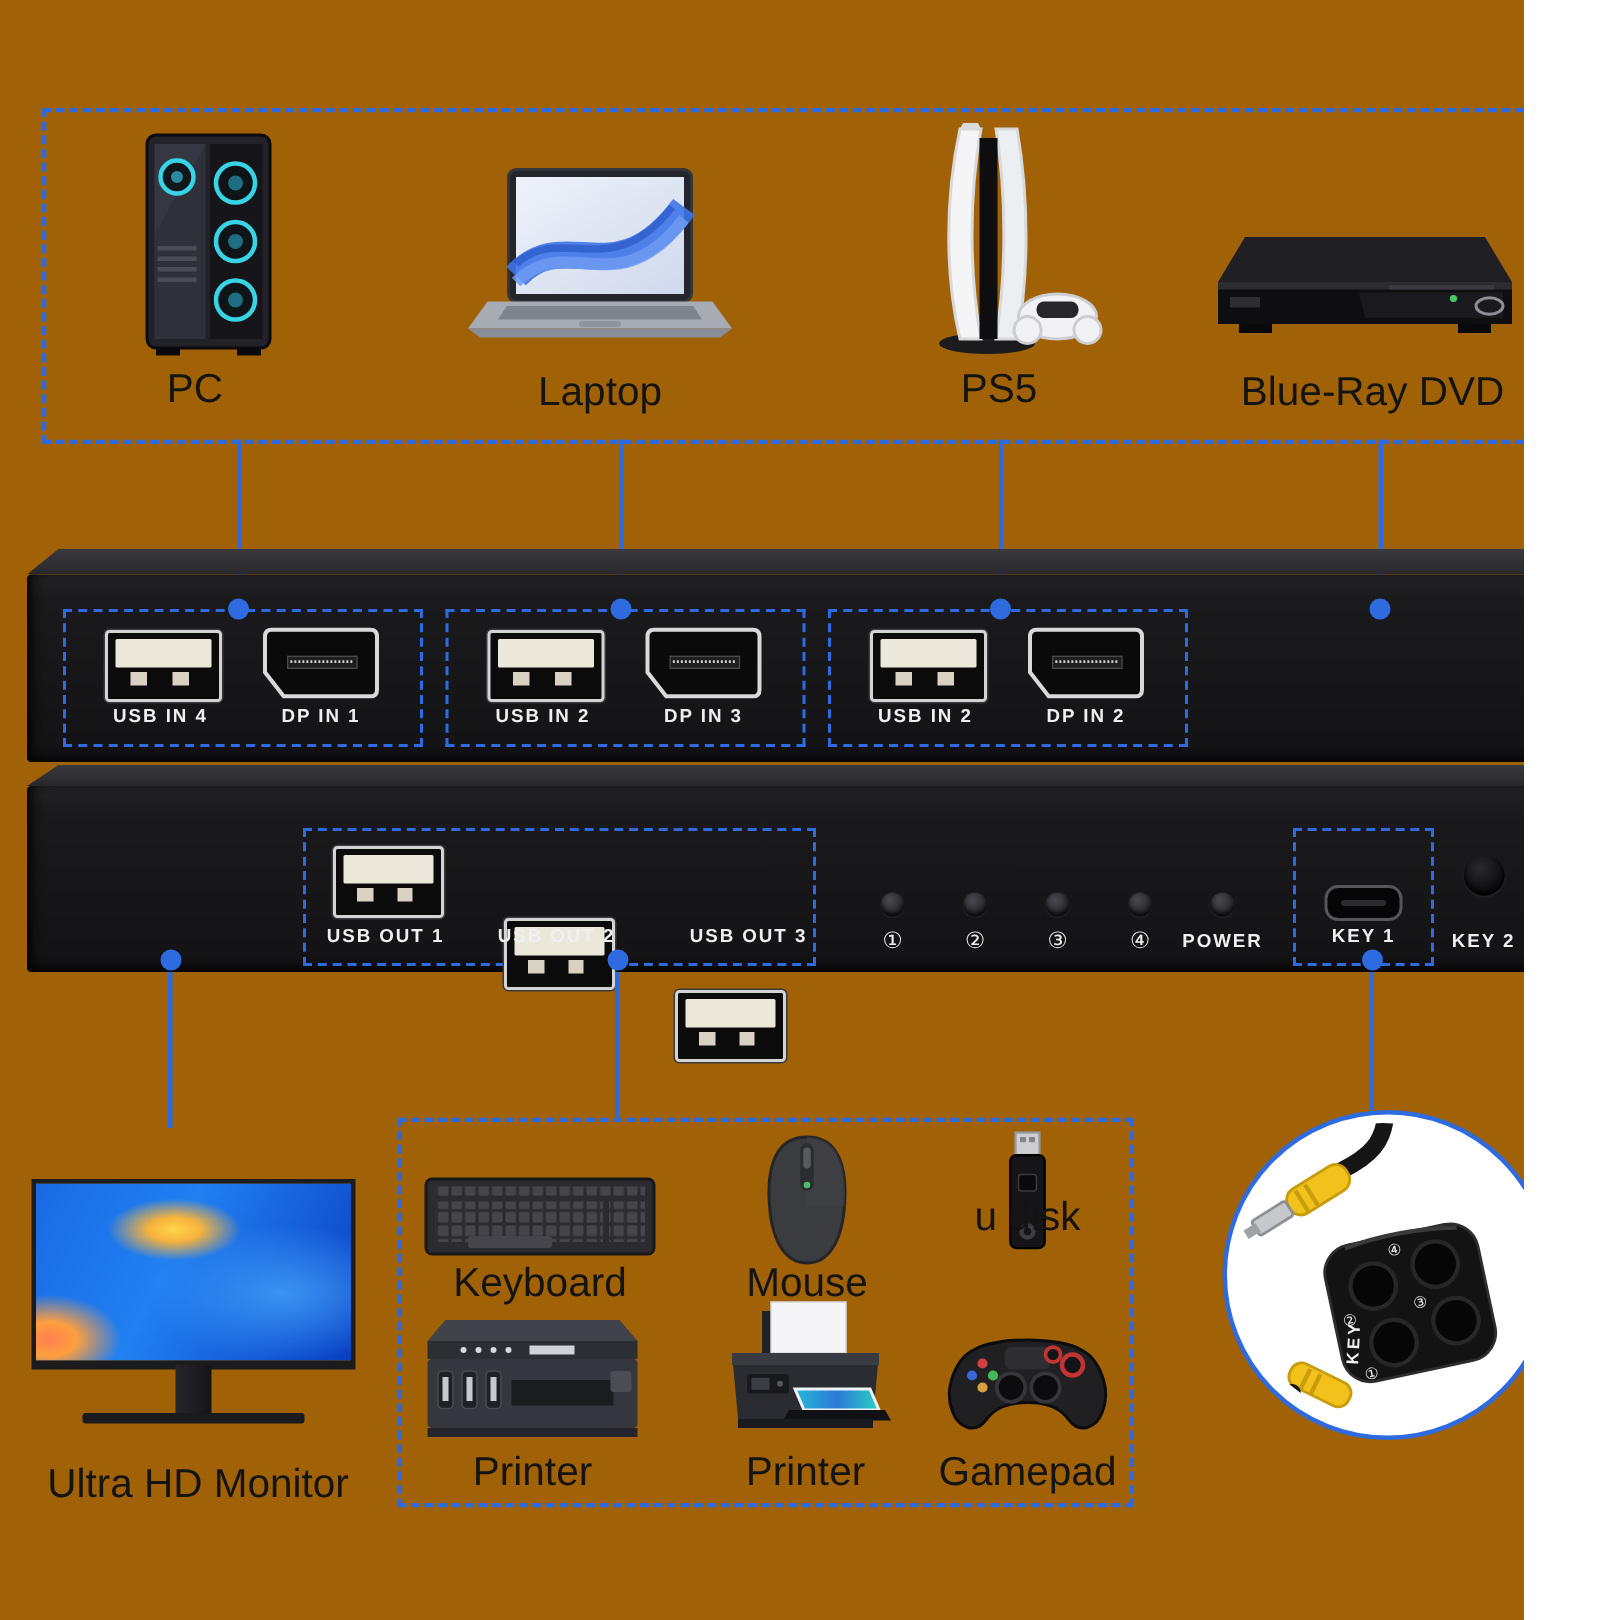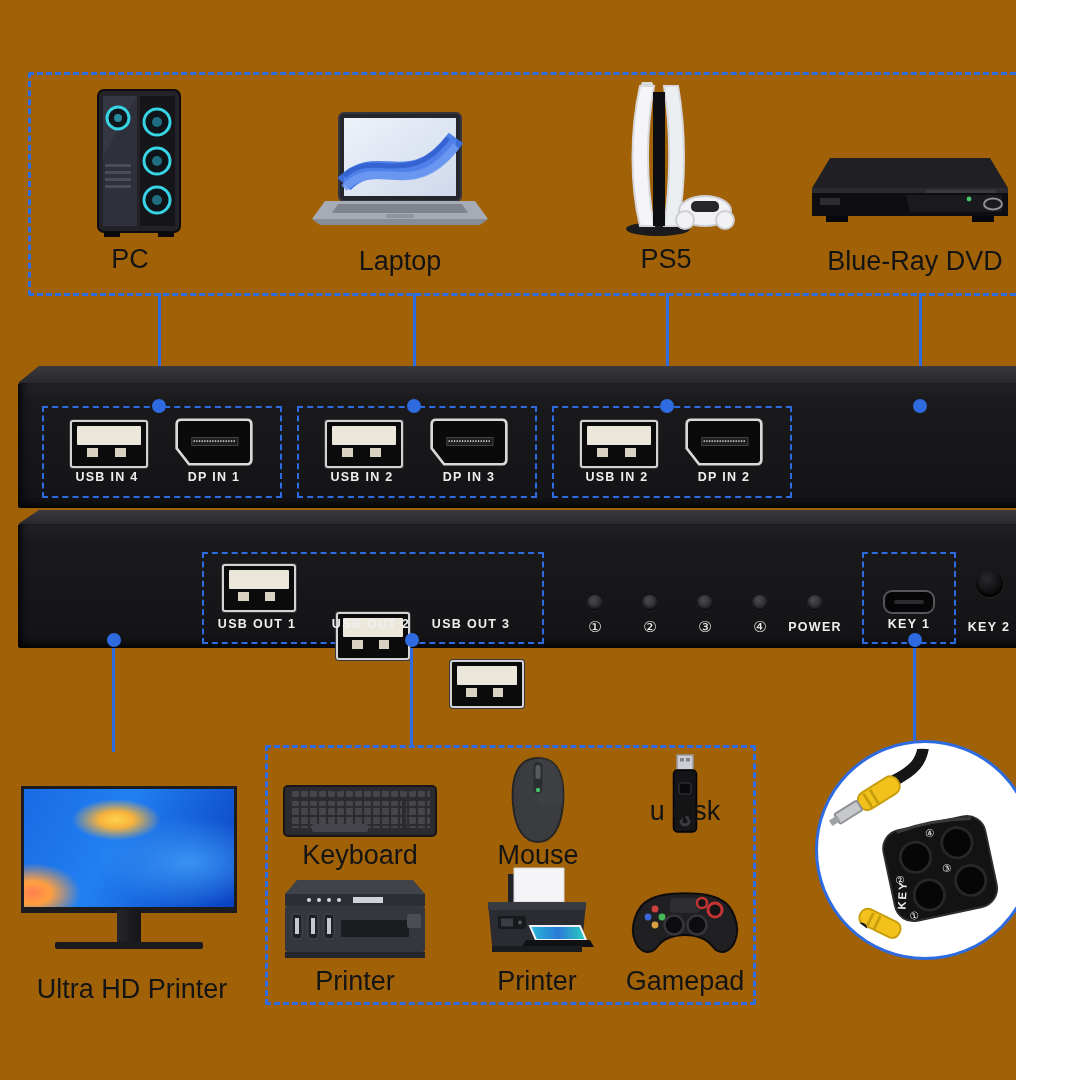--- a/index.html
+++ b/index.html
@@ -196,21 +196,21 @@
         <div class="pin1"></div>
         <div class="pin2"></div>
       </div>
     <div class="usb-port abs" style="left:246px;top:10px;width:70px;height:44px;">
         <div class="tongue"></div>
         <div class="pin1"></div>
         <div class="pin2"></div>
       </div>
     <div class="port-label abs" style="left:3px;top:63px;width:100px;">USB OUT 1</div>
     <div class="port-label abs" style="left:117px;top:63px;width:100px;">USB OUT 2</div>
-    <div class="port-label abs" style="left:217px;top:63px;width:100px;text-align:center;">USB OUT 3</div>
+    <div class="port-label abs" style="left:245px;top:63px;width:100px;text-align:center;">USB OUT 3</div>
   </div>
 
   <div class="abs led" style="left:587px;top:595px;"></div>
   <div class="abs led" style="left:642px;top:595px;"></div>
   <div class="abs led" style="left:697px;top:595px;"></div>
   <div class="abs led" style="left:752px;top:595px;"></div>
   <div class="abs led" style="left:807px;top:595px;"></div>
   <div class="abs ind-label" style="left:575px;top:618px;width:40px;">①</div>
   <div class="abs ind-label" style="left:630px;top:618px;width:40px;">②</div>
   <div class="abs ind-label" style="left:685px;top:618px;width:40px;">③</div>
@@ -230,21 +230,21 @@
   <div class="abs dot" style="left:908px;top:633px;"></div>
   <div class="abs vline" style="left:112px;top:648px;height:104px;"></div>
   <div class="abs vline" style="left:410px;top:648px;height:97px;"></div>
   <div class="abs vline" style="left:913px;top:648px;height:92px;"></div>
 
   <div class="abs" style="left:21px;top:786px;width:216px;height:168px;">
     <div class="abs screen-art" style="left:0;top:0;width:210px;height:118px;border:3px solid #1c1c1f;border-bottom-width:6px;"></div>
     <div class="abs" style="left:96px;top:124px;width:24px;height:33px;background:linear-gradient(90deg,#26262a,#151518);"></div>
     <div class="abs" style="left:34px;top:156px;width:148px;height:7px;background:#1b1b1f;border-radius:2px;"></div>
   </div>
-  <div class="abs dev-label" style="left:8px;top:974px;width:248px;">Ultra HD Printer</div>
+  <div class="abs dev-label" style="left:8px;top:974px;width:248px;">Ultra HD Monitor</div>
 
   <div class="abs dashed-frame" style="left:265px;top:745px;width:485px;height:254px;"></div>
 
   <svg class="abs" style="left:282px;top:780px;" width="156" height="60" viewBox="0 0 156 60">
     <defs>
       <pattern id="keys" width="9" height="9" patternUnits="userSpaceOnUse">
         <rect x="1" y="1" width="7" height="7" rx="1" fill="#45454b"></rect>
       </pattern>
     </defs>
     <rect x="2" y="6" width="152" height="50" rx="4" fill="#2c2c30" stroke="#18181b" stroke-width="2"></rect>

